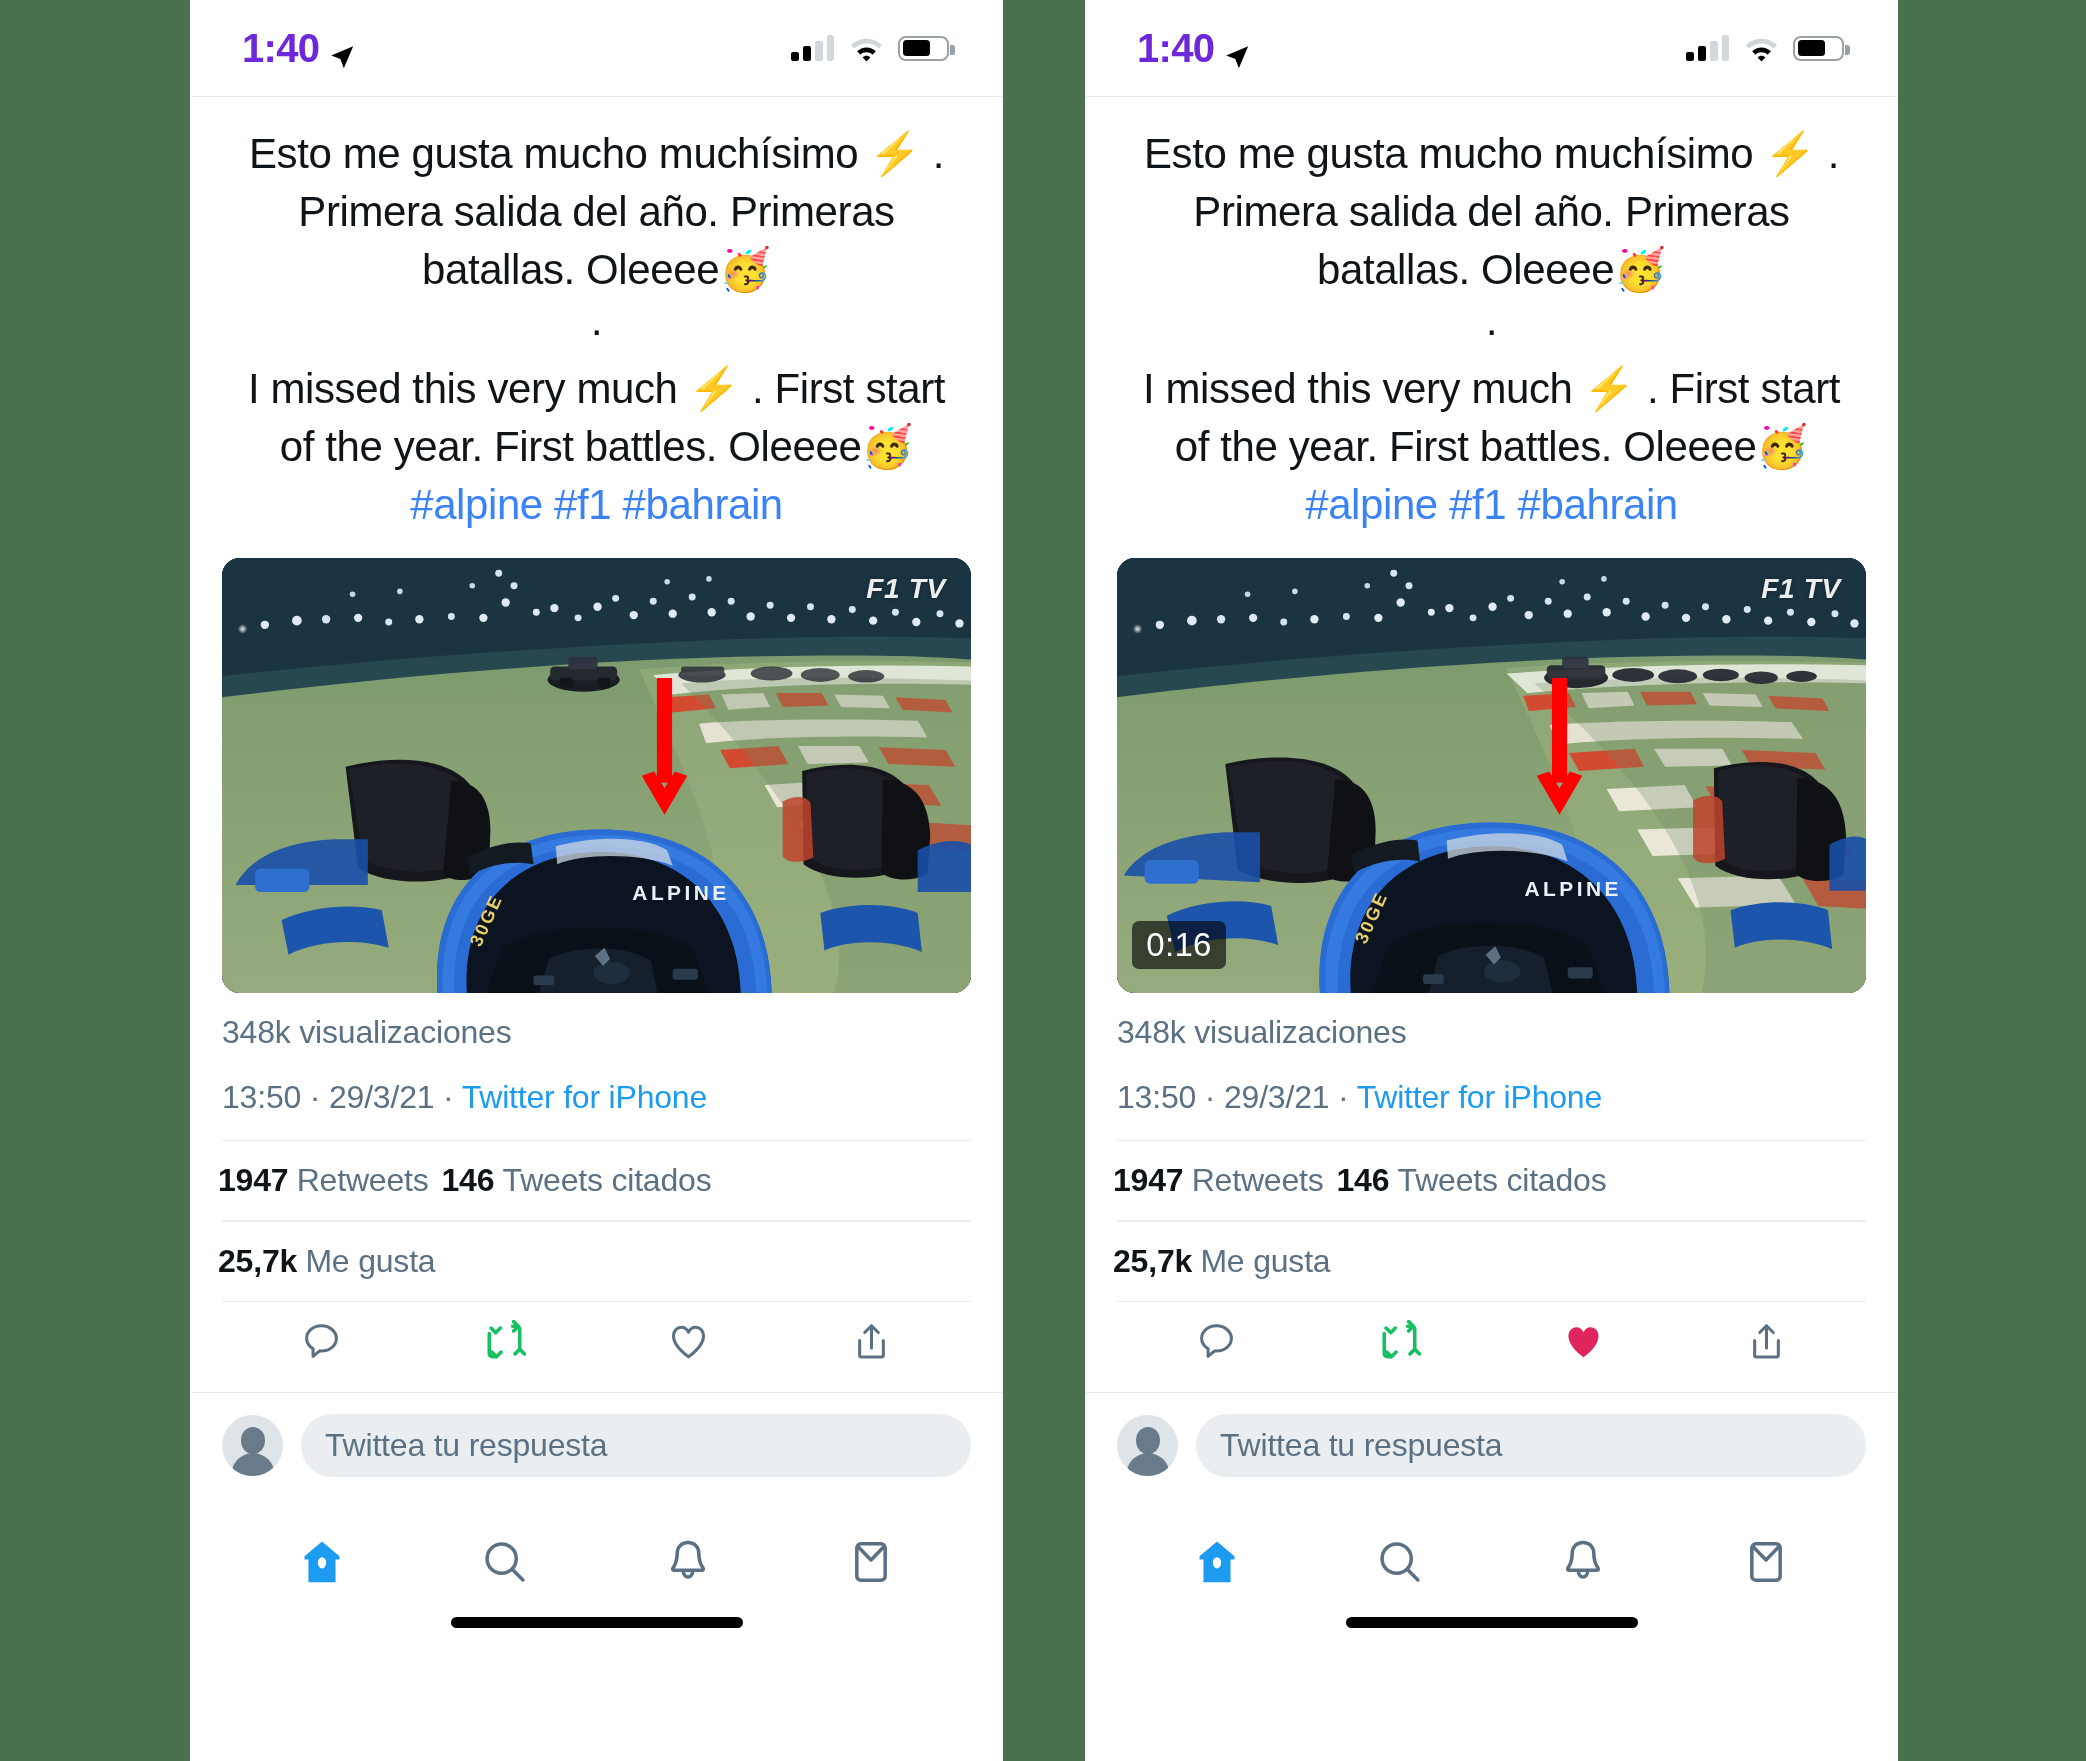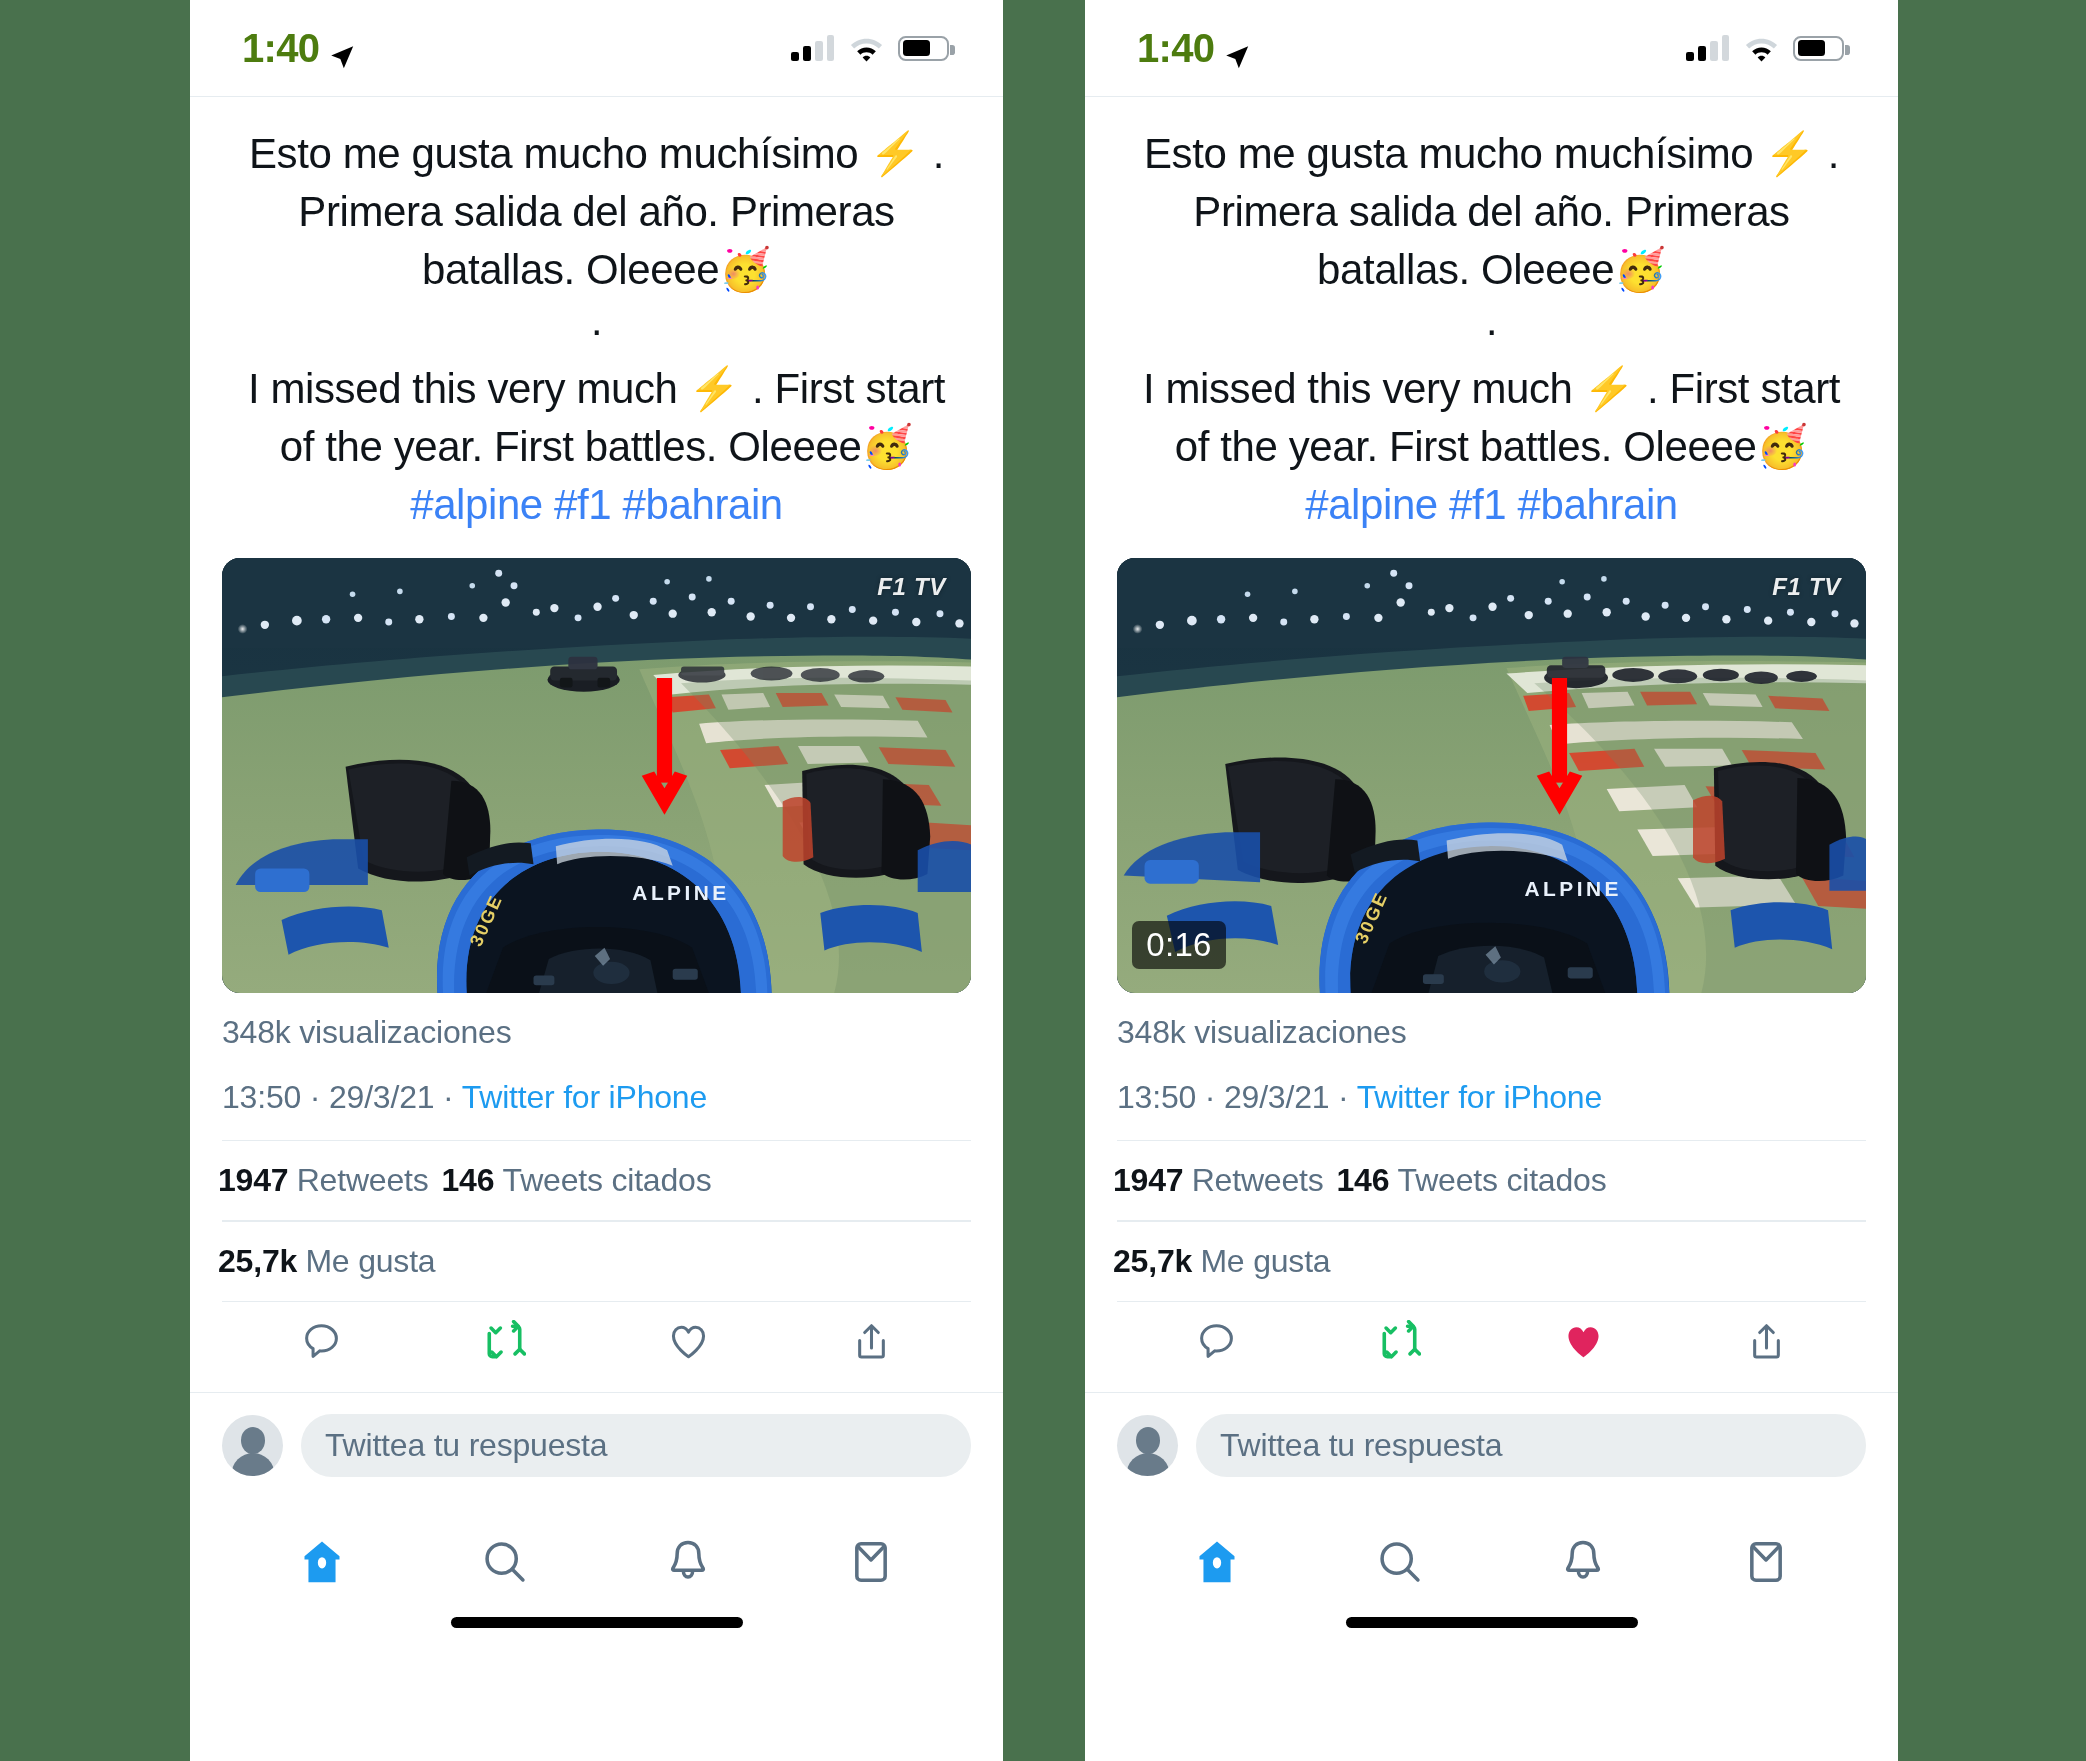--- a/index.html
+++ b/index.html
@@ -25,21 +25,21 @@
   
   .statusbar{
     height:97px;flex:0 0 97px;
     display:flex;align-items:center;
     padding:0 54px 0 0;
     position:relative;
     border-bottom:1.4px solid #e6ecf0;
     box-sizing:border-box;
   }
   .sb-time{
-    font-size:40px;font-weight:600;color:#4d7c0f;
+    font-size:40px;font-weight:600;color:#6d28d9;
     letter-spacing:-0.7px;
     margin-left:52px;
     display:flex;align-items:center;gap:9.7px;
   }
   .loc-arrow{display:inline-block;width:26.4px;height:26.4px;}
   .sb-right{
     margin-left:auto;display:flex;align-items:center;gap:15.3px;
   }
   .signal{display:flex;align-items:flex-end;gap:4.2px;height:25px;}
   .signal i{display:block;width:7.7px;border-radius:2.1px;background:#000;}
@@ -69,21 +69,21 @@
   .media-wrap{padding:24px 32px 0 32px;}
   .media{
     position:relative;width:100%;height:435px;
     border-radius:18px;overflow:hidden;
     background:#0b1a24;
   }
   .media svg{display:block;width:100%;height:100%;}
   .f1tv{
     position:absolute;top:15.3px;right:25px;
     color:rgba(255,255,255,.92);
-    font-size:24px;font-weight:700;font-style:italic;
+    font-size:28px;font-weight:700;font-style:italic;
     letter-spacing:0.7px;
     text-shadow:0 0 4.2px rgba(0,0,0,.35);
     font-family:"Liberation Sans", sans-serif;
   }
   .duration{
     position:absolute;left:15.3px;bottom:24px;
     background:rgba(0,0,0,.62);
     color:#fff;font-size:33px;font-weight:500;
     padding:4.9px 14px;border-radius:7px;
     letter-spacing:0.3px;

